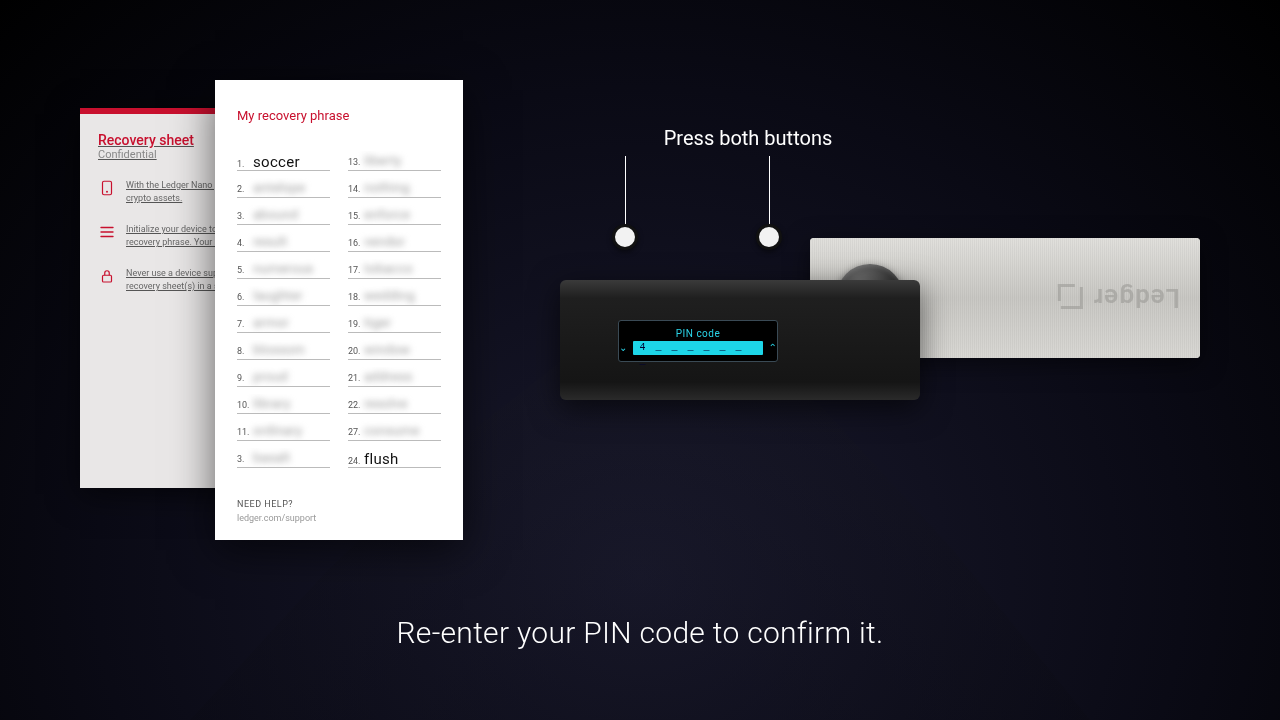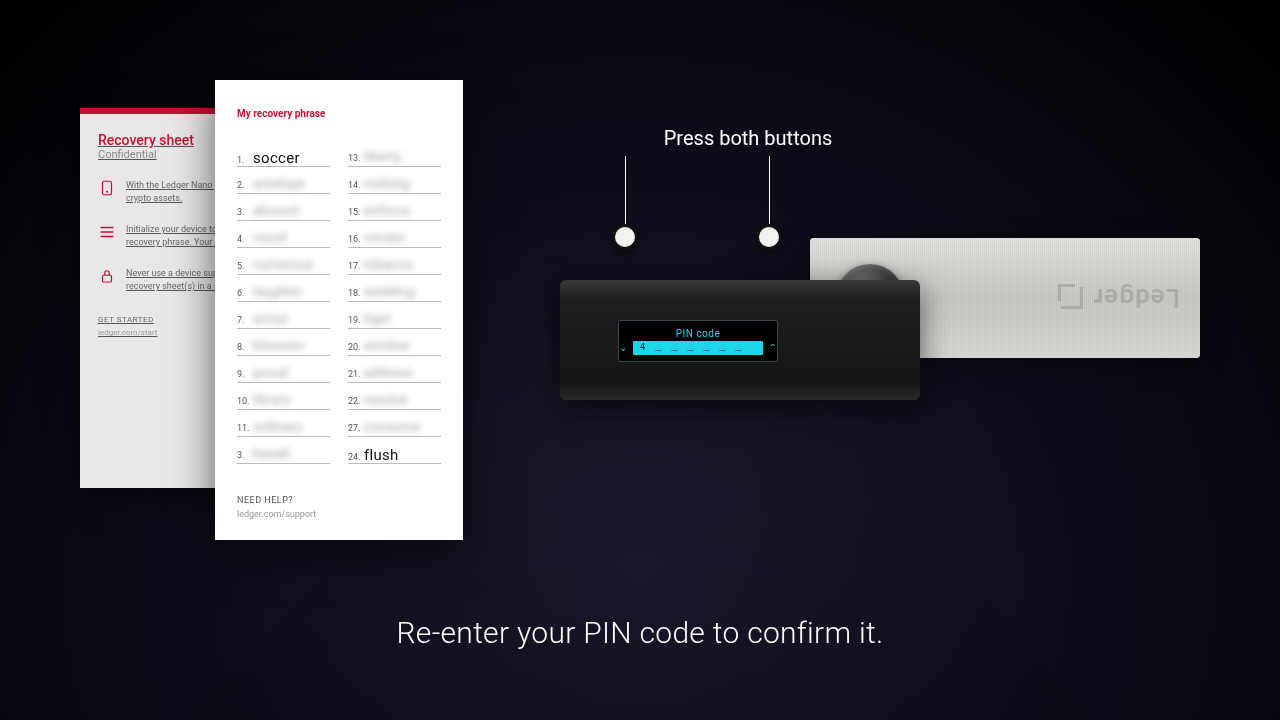--- a/index.html
+++ b/index.html
@@ -22,21 +22,21 @@
   .sheet-back .row { display:flex; gap:10px; margin-top:18px; align-items:flex-start; }
   .sheet-back .row svg { flex:0 0 18px; }
   .sheet-back .row .txt { font-size:9px; line-height:1.45; color:#666; }
   .sheet-back .footer { margin-top:22px; }
   .sheet-back .footer .lbl { font-size:8px; letter-spacing:.5px; color:#666; }
   .sheet-back .footer .url { font-size:8px; color:#999; margin-top:4px; }
 
   
   .sheet-front { position:absolute; left:215px; top:80px; width:248px; height:460px;
     background:#fff; box-shadow:0 10px 40px rgba(0,0,0,.6); padding:28px 22px 18px 22px; color:#222; }
-  .sheet-front .title { color:#c8102e; font-size:10px; font-weight:700; }
+  .sheet-front .title { color:#c8102e; font-size:13px; font-weight:400; }
   .phrase-cols { display:flex; gap:18px; margin-top:28px; }
   .phrase-col { flex:1; }
   .phrase-line { display:flex; align-items:baseline; border-bottom:1px solid #bbb; padding:2px 0 3px 0; margin-bottom:7px; height:20px; overflow:hidden; }
   .phrase-line .num { font-size:9px; color:#555; width:16px; flex:0 0 16px; }
   .phrase-line .word { font-size:15px; color:#111; letter-spacing:.3px; }
   .phrase-line .blur { filter: blur(3px); color:#999; font-size:13px; }
   .sheet-front .footer { margin-top:24px; }
   .sheet-front .footer .lbl { font-size:9px; letter-spacing:.5px; color:#555; }
   .sheet-front .footer .url { font-size:9px; color:#999; margin-top:4px; }
 
@@ -108,24 +108,20 @@
       <div class="txt">Initialize your device to and save your confide recovery phrase. Your is the only backup of y</div>
     </div>
     <div class="row">
       <svg viewBox="0 0 24 24" width="18" height="18">
           <rect x="6" y="11" width="12" height="9" rx="1.5" fill="none" stroke="#c8102e" stroke-width="1.6"></rect>
           <path d="M9 11V8a3 3 0 0 1 6 0v3" fill="none" stroke="#c8102e" stroke-width="1.6"></path>
         </svg>
       <div class="txt">Never use a device sup code or a recovery phr recovery sheet(s) in a s</div>
     </div>
 
-    <div class="footer">
-      <div class="lbl">GET STARTED</div>
-      <div class="url">ledger.com/start</div>
-    </div>
   </div>
 </div>
 
 <div class="sheet-front">
   <div class="title">My recovery phrase</div>
   <div class="phrase-cols">
     <div class="phrase-col" id="col-left">
         <div class="phrase-line">
           <span class="num">1.</span>
           <span class="word">soccer</span>

